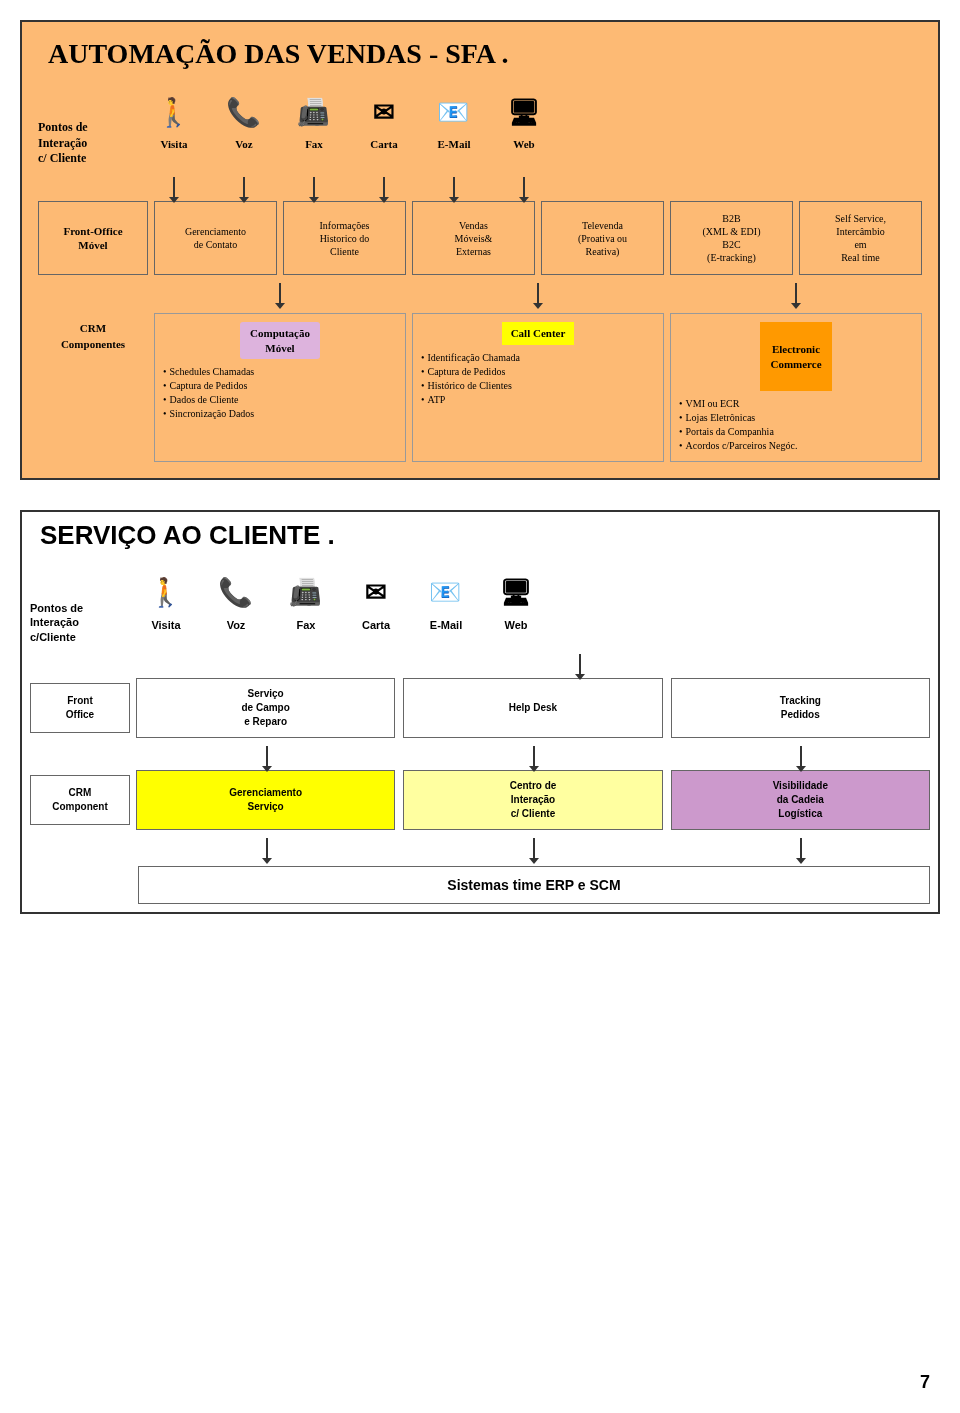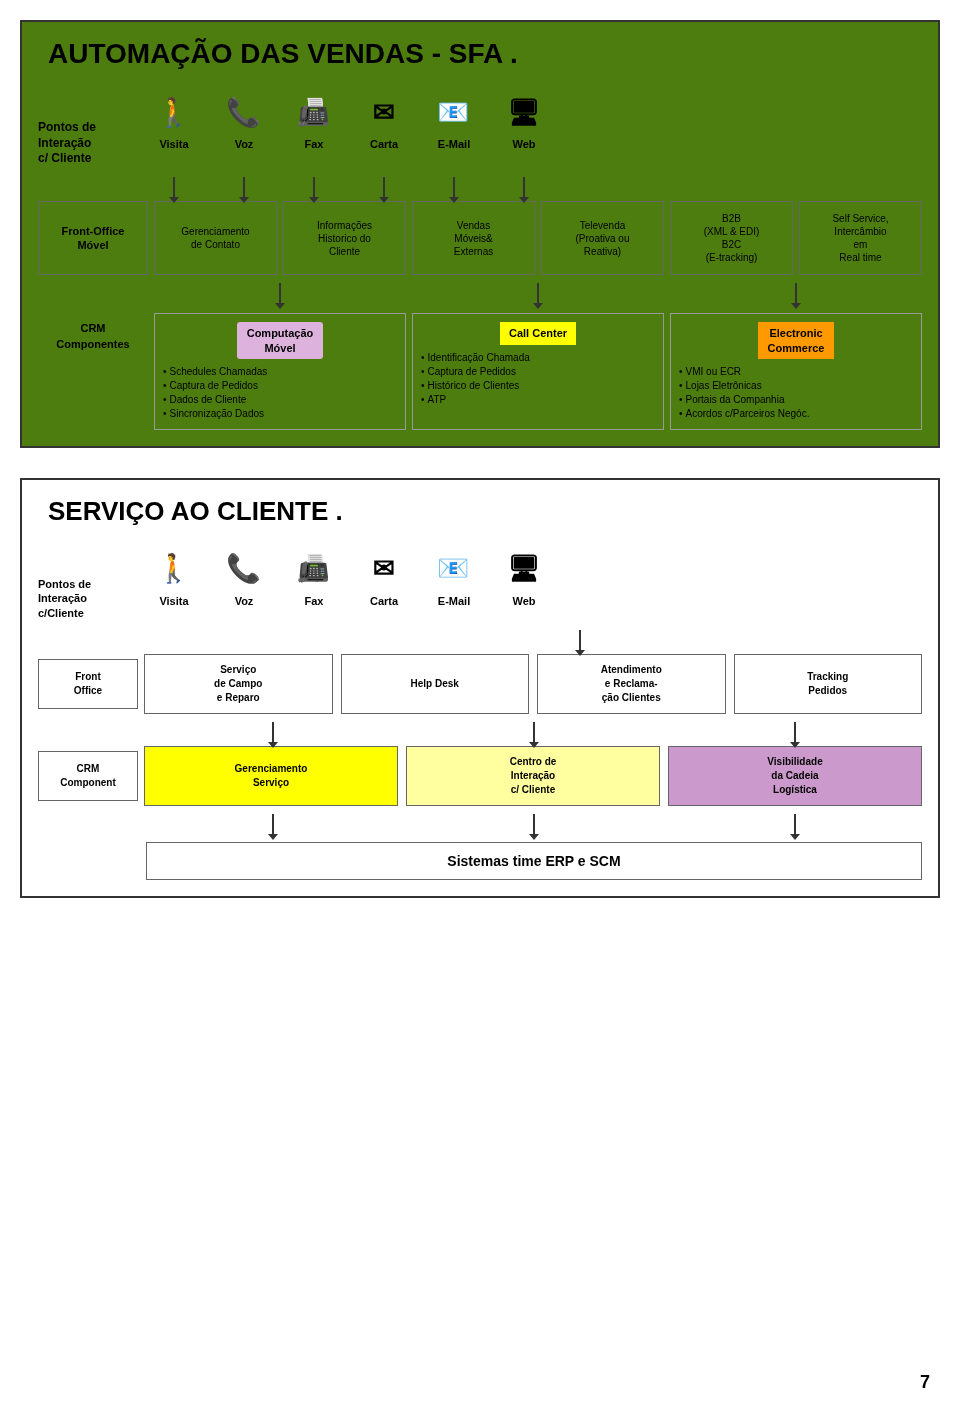--- a/index.html
+++ b/index.html
@@ -19,21 +19,22 @@
       font-size: 18px;
       font-weight: bold;
     }
 
     
     .diagram1 {
       border: 2px solid #333;
       padding: 16px;
       margin-bottom: 30px;
       position: relative;
-      background: #4d7c0f;
+      background: #fdba74;
+      font-family: Liberation Serif, serif;
     }
 
     .diagram-title {
       font-size: 28px;
       font-weight: bold;
       margin-bottom: 20px;
       padding-left: 10px;
     }
 
     
@@ -180,21 +181,21 @@
     }
 
     .bullet-item::before {
       content: '•';
       margin-right: 3px;
     }
 
     
     .diagram2 {
       border: 2px solid #333;
-      padding: 16px;
+      padding: 8px;
       position: relative;
       background: #fff;
     }
 
     .diagram2-title {
       font-size: 26px;
       font-weight: bold;
       margin-bottom: 20px;
       padding-left: 10px;
     }
@@ -373,21 +374,21 @@
           <span style="background:#ffff00; padding:4px 9px; display:inline-block;">Call Center</span>
         </div>
         <div class="bullet-item">Identificação Chamada</div>
         <div class="bullet-item">Captura de Pedidos</div>
         <div class="bullet-item">Histórico de Clientes</div>
         <div class="bullet-item">ATP</div>
       </div>
 
       <div class="crm-block">
         <div class="crm-block-title">
-          <span style="background:#ff9900; padding:4px 10px; display:inline-block;">Electronic<br>Commerce</span>
+          <span style="background:#ff9900; padding:20px 10px; display:inline-block;">Electronic<br>Commerce</span>
         </div>
         <div class="bullet-item">VMI ou ECR</div>
         <div class="bullet-item">Lojas Eletrônicas</div>
         <div class="bullet-item">Portais da Companhia</div>
         <div class="bullet-item">Acordos c/Parceiros Negóc.</div>
       </div>
 
     </div>
   </div>
 
@@ -433,21 +434,20 @@
     <div class="arrow-down"></div>
   </div>
 
   <div class="d2-row">
     <div class="d2-left-label">
       Front<br>Office
     </div>
     <div class="d2-cells">
       <div class="d2-cell">Serviço<br>de Campo<br>e Reparo</div>
       <div class="d2-cell">Help Desk</div>
-      <div class="d2-cell">Atendimento<br>e Reclama-<br>ção Clientes</div>
       <div class="d2-cell">Tracking<br>Pedidos</div>
     </div>
   </div>
 
   <div style="padding-left: 108px; display:flex; gap:8px; margin-bottom:4px;">
     <div style="flex:1; display:flex; justify-content:center;">
       <div class="arrow-down"></div>
     </div>
     <div style="flex:1; display:flex; justify-content:center;">
       <div class="arrow-down"></div>

